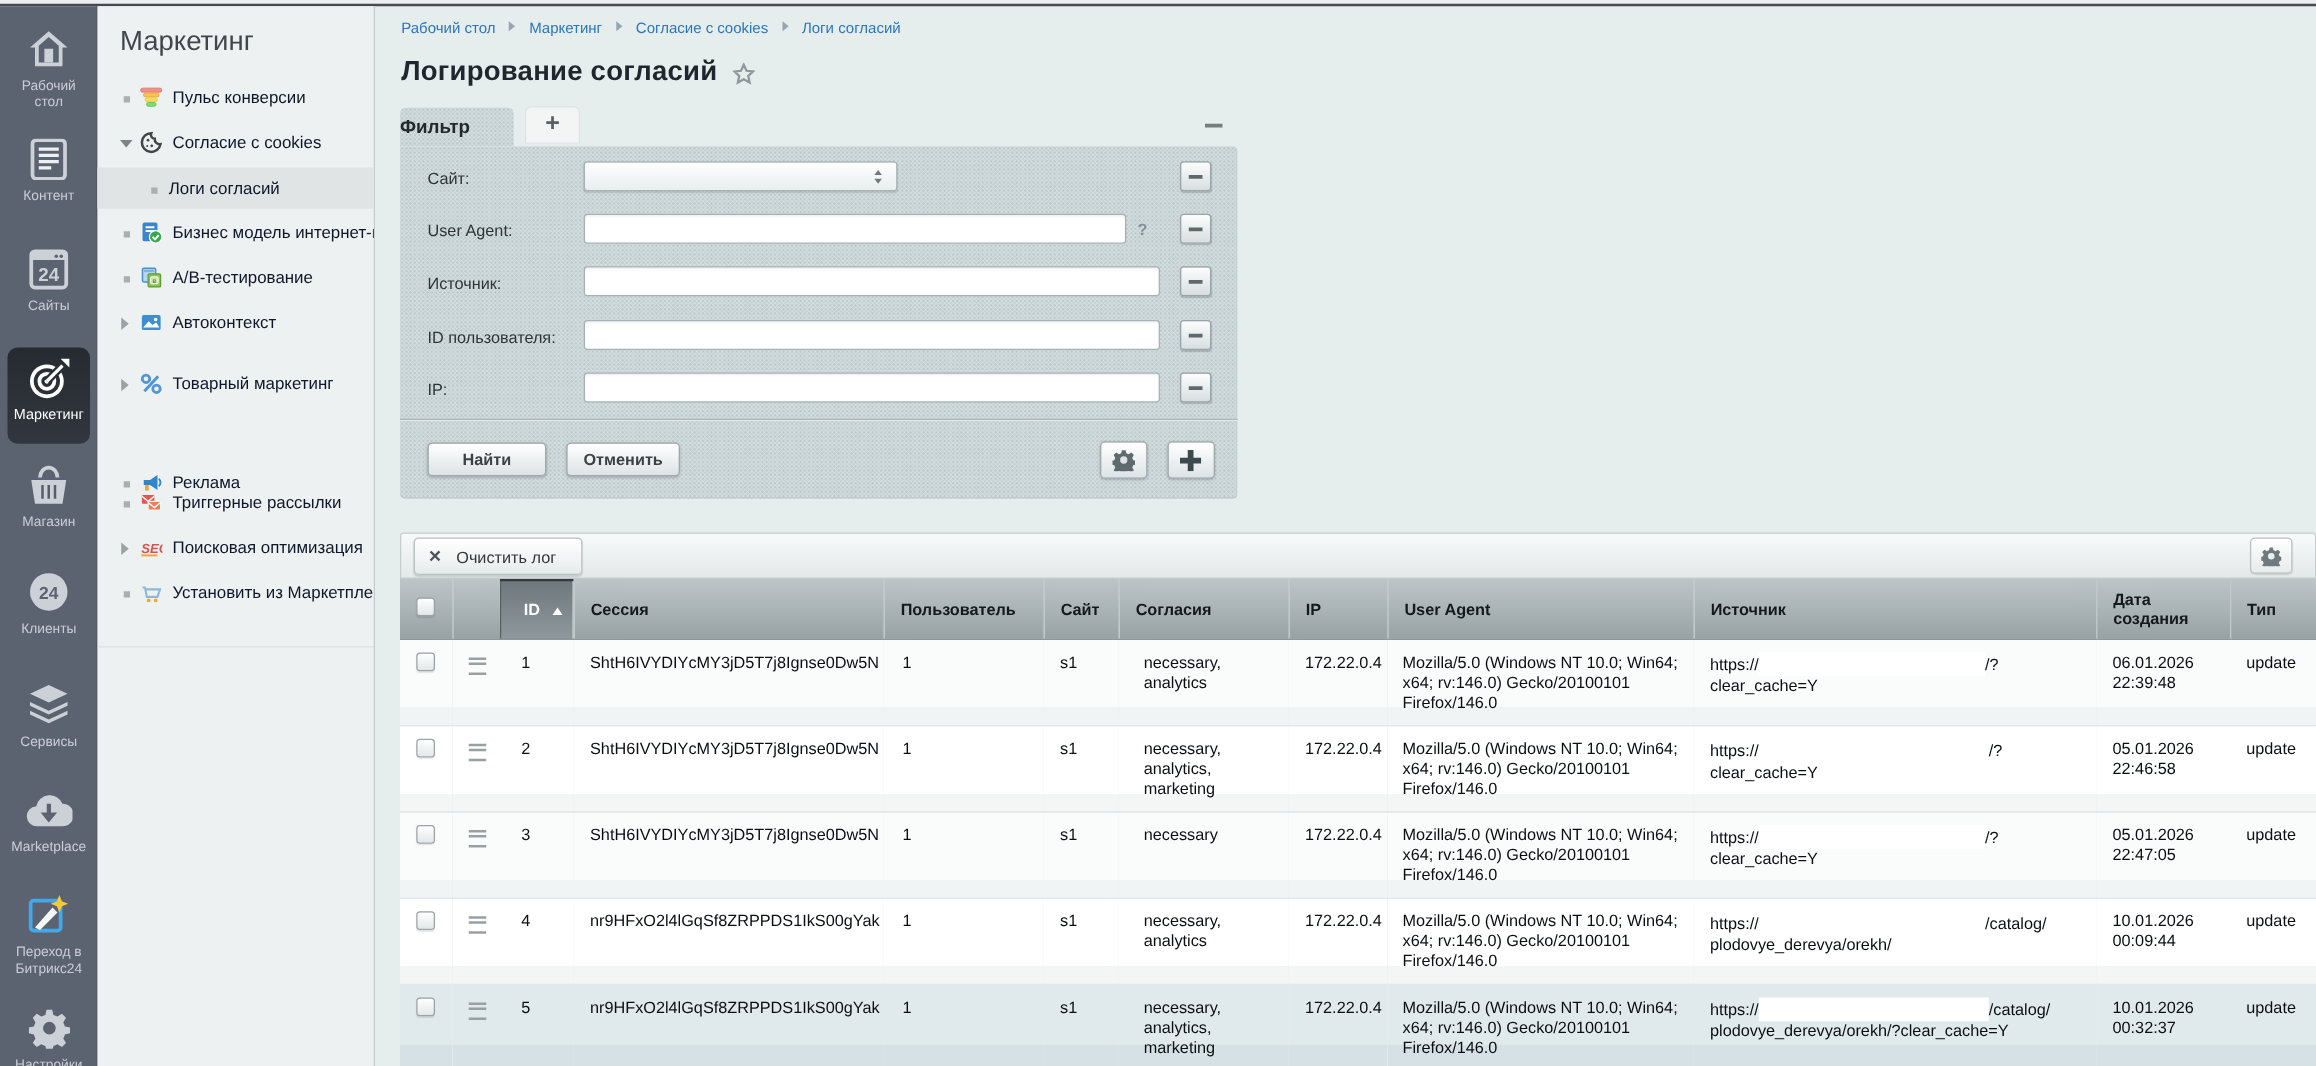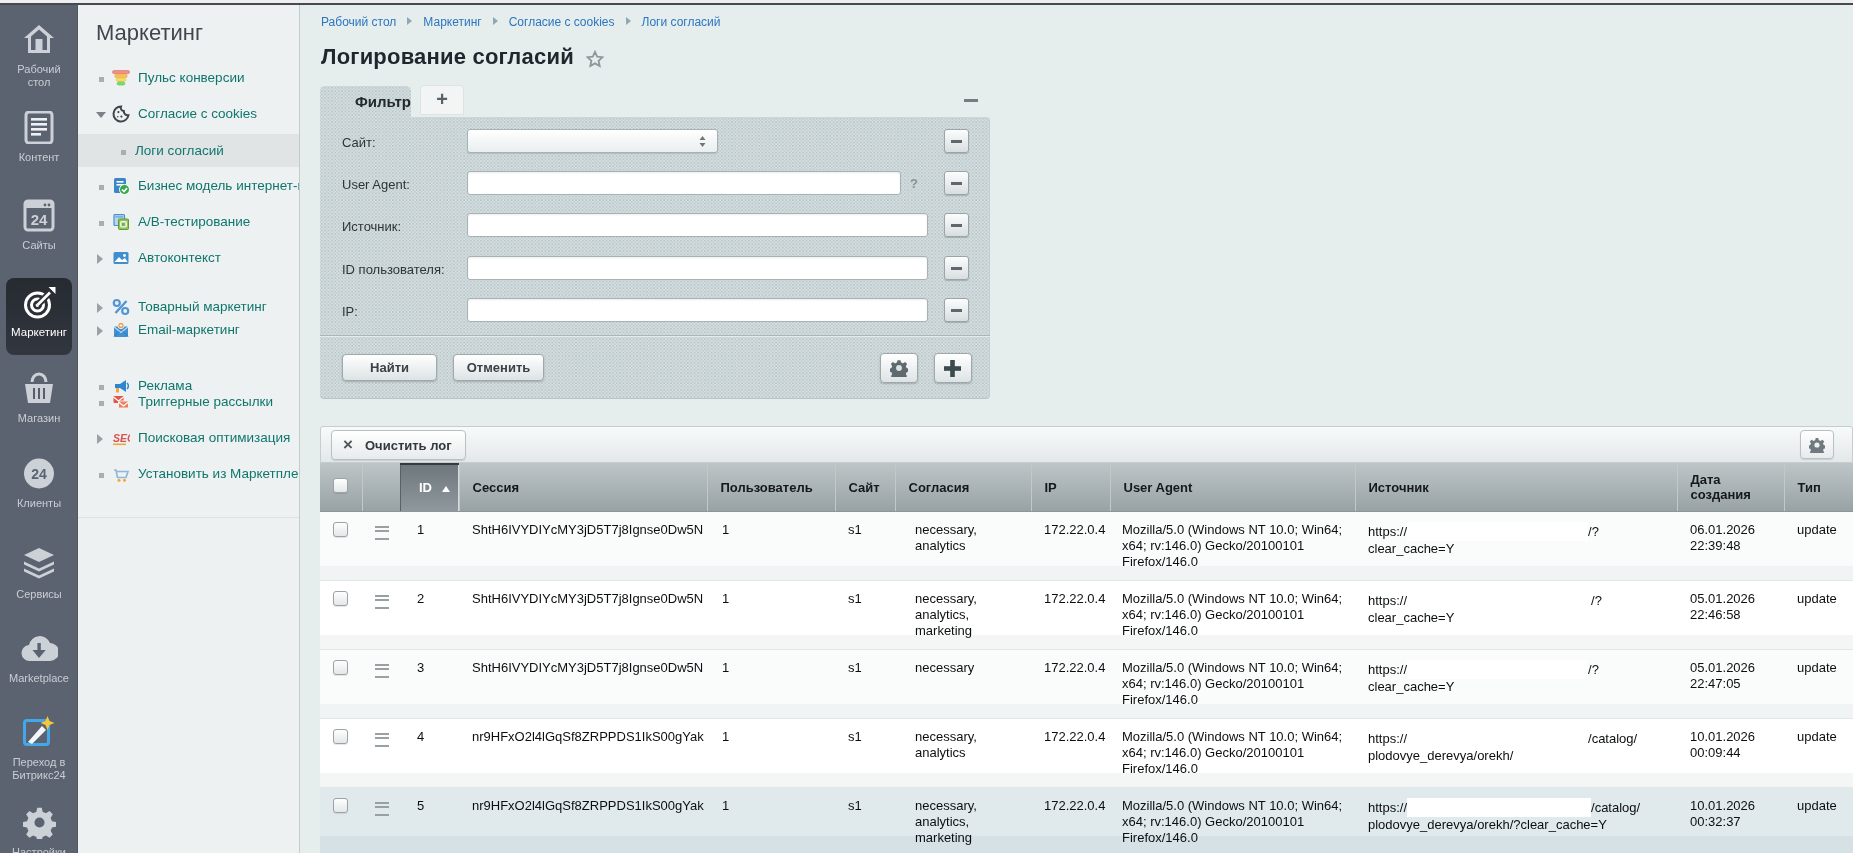--- a/index.html
+++ b/index.html
@@ -7,35 +7,35 @@
 
 #topstrip{left:0;top:0;width:1853px;height:3px;background:#eceeef}
 #topline{left:0;top:3px;width:1853px;height:2px;background:#46494f}
 #sidebar{left:0;top:5px;width:78px;height:848px;background:#5c6370;box-shadow:inset -1px 0 0 #51575f}
 .sbi{position:absolute;width:78px;text-align:center;color:#c9cdd5;font-size:11px;line-height:13px}
 .sbi svg{display:block;margin:0 auto 7px}
 #sbactive{position:absolute;left:6px;top:273px;width:66px;height:77px;background:linear-gradient(#262a31,#32373f);border-radius:8px;text-align:center;color:#fff;font-size:11px}
 
 #nav{left:78px;top:5px;width:221px;height:848px;background:#eef1f1;border-right:1px solid #c5cacb}
 #nav h1{margin:0;position:absolute;left:18px;top:15px;font-size:22px;font-weight:400;color:#40464d}
-.mi{position:absolute;left:0;width:221px;height:36px;color:#0f766e;font-size:13.5px;overflow:hidden}
+.mi{position:absolute;left:0;width:221px;height:36px;color:#0f172a;font-size:13.5px;overflow:hidden}
 .mi .txt{position:absolute;left:60px;top:9px;white-space:nowrap}
 .mi .ic{position:absolute;left:34px;top:8px;width:18px;height:18px}
 .bullet{position:absolute;left:21px;top:16px;width:5px;height:5px;background:#a9aeb1}
 .tri-r{position:absolute;left:19px;top:13px;width:0;height:0;border-left:6px solid #9ba1a5;border-top:5px solid transparent;border-bottom:5px solid transparent}
 .tri-d{position:absolute;left:18px;top:15px;width:0;height:0;border-top:6px solid #7b828a;border-left:5px solid transparent;border-right:5px solid transparent}
 #navline{position:absolute;left:0;top:512px;width:221px;height:1px;background:#dde1e1}
 
 #crumbs{left:321px;top:15px;font-size:12px;color:#2b76c0}
 #crumbs a{color:#2b76c0;text-decoration:none}
 .csep{display:inline-block;width:0;height:0;border-left:5px solid #90a7b6;border-top:4px solid transparent;border-bottom:4px solid transparent;margin:0 11px 0 11px;vertical-align:1px}
 #title{left:321px;top:44px;font-size:22px;font-weight:bold;color:#1e272e;letter-spacing:.2px}
 
 .dots{background-color:#d6dee0;background-image:radial-gradient(#b9c7ca .85px,rgba(0,0,0,0) 1px),radial-gradient(#c3d0d2 .85px,rgba(0,0,0,0) 1px);background-size:3.4px 3.4px;background-position:0 0,1.7px 1.7px}
-#ftab{left:320px;top:86px;width:91px;height:31px;border-radius:5px 5px 0 0;text-align:right;font-size:15px;font-weight:bold;color:#23282c;line-height:31px}
+#ftab{left:320px;top:86px;width:91px;height:31px;border-radius:5px 5px 0 0;text-align:left;font-size:15px;font-weight:bold;color:#23282c;line-height:31px}
 #ftabplus{left:421px;top:86px;width:42px;height:28px;border-radius:4px 4px 0 0;background:#f3f5f5;color:#586266;text-align:center;font-size:20px;font-weight:bold;line-height:27px;box-shadow:0 0 0 1px #dde3e4}
 #fmin{left:964px;top:99px;width:14px;height:3px;background:#747e82}
 #fbody{left:320px;top:117px;width:670px;height:282px;border-radius:0 4px 4px 4px;box-shadow:inset 0 -1px 0 #b7c3c6,inset -1px 0 0 #c2ced0}
 .flabel{position:absolute;left:22px;font-size:13px;color:#2f3437}
 .finput{position:absolute;left:147px;height:22px;background:#fff;border:1px solid #a7b2b5;border-radius:3px;box-shadow:inset 0 1px 2px rgba(0,0,0,.08)}
 .fminus{position:absolute;left:624px;width:23px;height:22px;background:linear-gradient(#fcfdfd,#d8dee0);border:1px solid #9aa5a8;border-radius:3px;box-shadow:0 1px 1px rgba(0,0,0,.18)}
 .fminus:before{content:"";position:absolute;left:6px;top:10px;width:11px;height:3px;background:#5f696d}
 .fbtn{position:absolute;height:25px;background:linear-gradient(#ffffff,#dde3e5);border:1px solid #9fa9ac;border-radius:4px;box-shadow:0 1px 2px rgba(0,0,0,.2);font-size:13px;font-weight:bold;color:#3b4144;font-family:"Liberation Sans",sans-serif;text-align:center;line-height:25px}
 
 #toolbar{left:320px;top:426px;width:1531px;height:35px;background:linear-gradient(#f8fafa,#e3e8e9);border:1px solid #c6cdce;border-radius:3px 3px 0 0}
@@ -232,31 +232,20 @@
       <span class="tri-r"></span>
     <svg class="ic" viewBox="0 0 18 18">
         <g stroke="#5295d6" stroke-width="2.4" fill="none">
           <line x1="3.5" y1="15" x2="14.5" y2="3"></line>
         </g>
         <circle cx="4.8" cy="5" r="3" fill="none" stroke="#5295d6" stroke-width="2.2"></circle>
         <circle cx="13.2" cy="13" r="3" fill="none" stroke="#5295d6" stroke-width="2.2"></circle>
       </svg>
     <span class="txt">Товарный маркетинг</span>
     </div>
-  <div class="mi" style="top:308px">
-      <span class="tri-r"></span>
-    <svg class="ic" viewBox="0 0 18 18">
-        <rect x="2" y="5.5" width="14" height="10.5" rx="1.2" fill="#4090d2"></rect>
-        <path d="M2.2 6 L9 11.5 L15.8 6" stroke="#bcd9ef" stroke-width="1.3" fill="none"></path>
-        <path d="M2 15.5 L7 10.5 M16 15.5 L11 10.5" stroke="#2f7ab8" stroke-width="1"></path>
-        <circle cx="9" cy="4.5" r="3.1" fill="#f0923e" stroke="#eef1f1" stroke-width="1"></circle>
-        <path d="M9 3 v3 M7.5 4.5 h3" stroke="#fff" stroke-width="1"></path>
-      </svg>
-    <span class="txt">Email-маркетинг</span>
-    </div>
   <div class="mi" style="top:364px">
       <span class="bullet"></span>
     <svg class="ic" viewBox="0 0 18 18">
         <path d="M3 7 L8 7 L14 3 L14 15 L8 11 L3 11 Z" fill="#2f86cf"></path>
         <rect x="4" y="11" width="3" height="4.5" fill="#f0a63c"></rect>
         <path d="M15 6 a4 4 0 0 1 0 6" stroke="#2f86cf" stroke-width="1.5" fill="none"></path>
       </svg>
     <span class="txt">Реклама</span>
     </div>
   <div class="mi" style="top:380px">
@@ -333,21 +322,21 @@
     <svg style="position:absolute;left:9px;top:6px" width="17" height="17" viewBox="0 0 17 17">
         <rect x="6.2" y="0" width="4.6" height="17" fill="#3c4a4d"></rect>
         <rect x="0" y="6.2" width="17" height="4.6" fill="#3c4a4d"></rect>
       </svg>
   </div>
 </div>
 
 <div class="abs" id="toolbar">
   <div id="clearbtn">
       <span style="position:absolute;left:11px;top:4px;font-size:17px;font-weight:bold;color:#4d565a">×</span>
-      <span style="position:absolute;left:33px;top:7px;font-size:13px;font-weight:bold;color:#32383c">Очистить лог</span>
+      <span style="position:absolute;left:33px;top:7px;font-size:13px;font-weight:normal;color:#32383c">Очистить лог</span>
     </div>
   <div id="gearbtn">
       <svg style="position:absolute;left:8px;top:6px" width="16" height="16" viewBox="0 0 16 16">
         <path d="M6.7 1 h2.6 l.5 2.2 a5.5 5.5 0 0 1 1.6.7 l2-1.2 1.8 1.8 -1.2 2 a5.5 5.5 0 0 1 .7 1.6 l2.2.5 v2.6 l-2.2.5 a5.5 5.5 0 0 1 -.7 1.6 l1.2 2 -1.8 1.8 -2-1.2 a5.5 5.5 0 0 1 -1.6.7 l-.5 2.2 h-2.6 l-.5-2.2 a5.5 5.5 0 0 1 -1.6-.7 l-2 1.2 -1.8-1.8 1.2-2 a5.5 5.5 0 0 1 -.7-1.6 l-2.2-.5 v-2.6 l2.2-.5 a5.5 5.5 0 0 1 .7-1.6 l-1.2-2 1.8-1.8 2 1.2 a5.5 5.5 0 0 1 1.6-.7 Z" fill="#707a7e"></path>
         <circle cx="8" cy="8" r="2.6" fill="#eef1f1"></circle>
       </svg>
     </div>
 </div>
 
 <div class="abs" id="grid">

